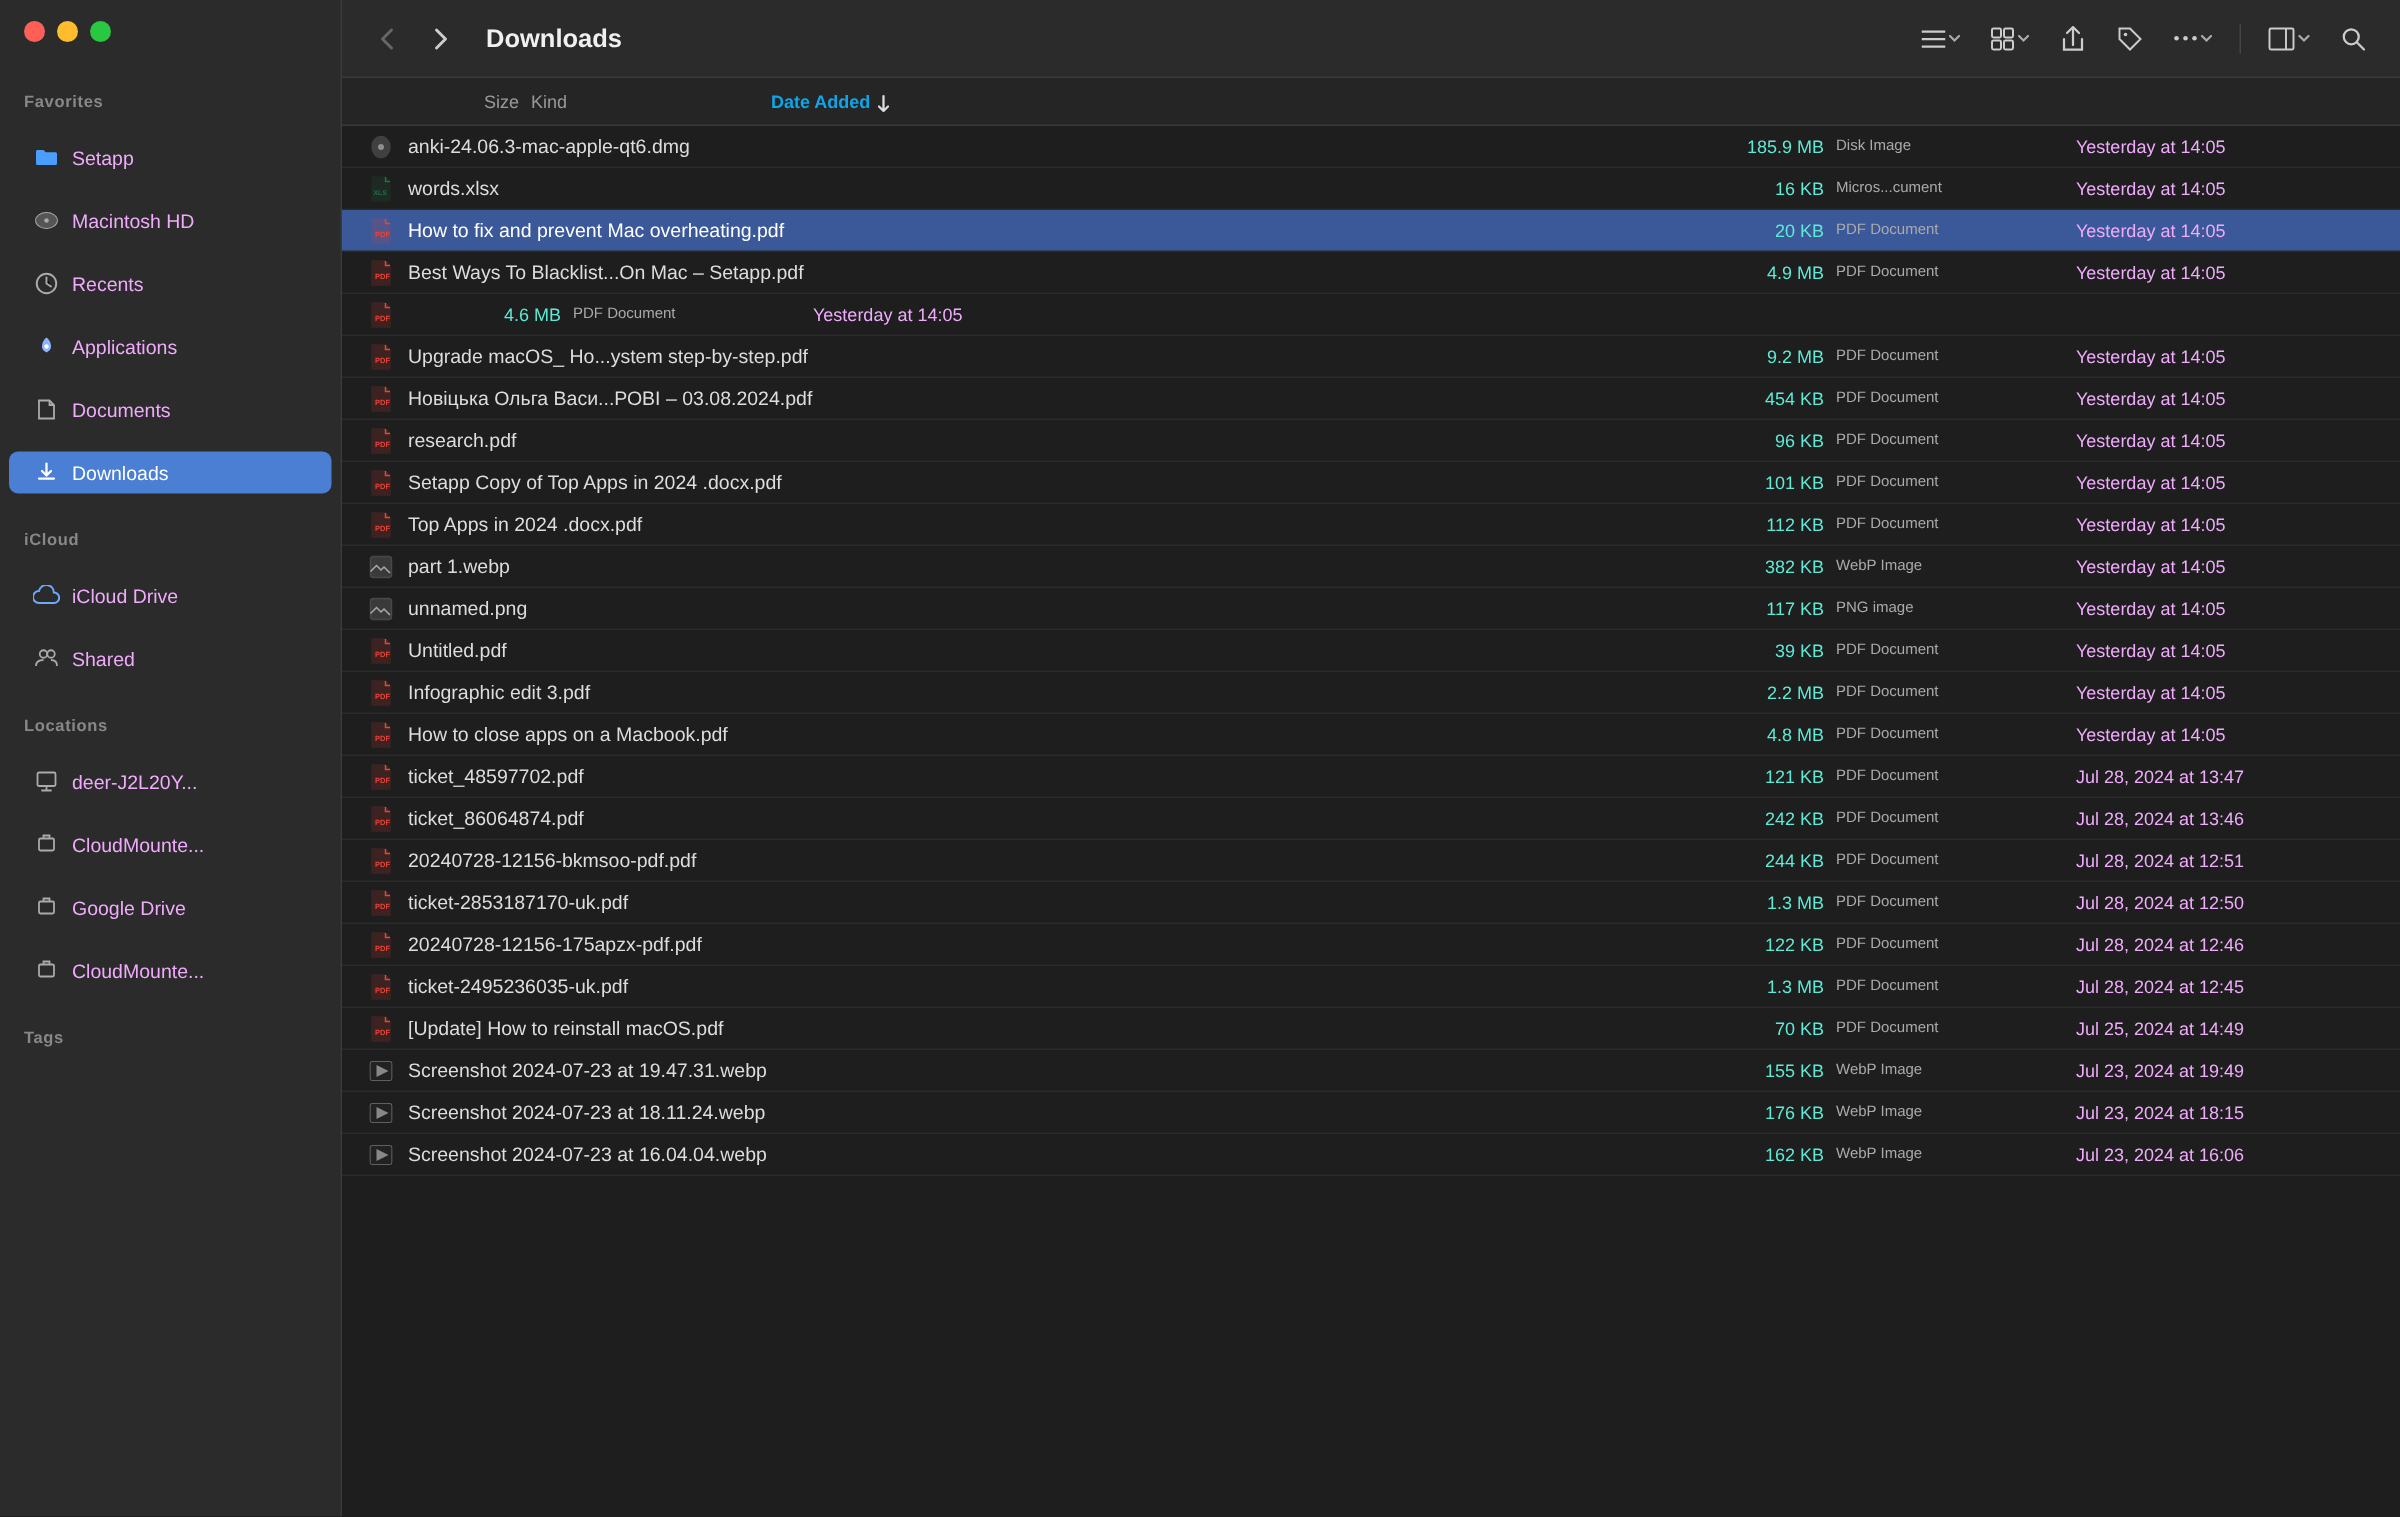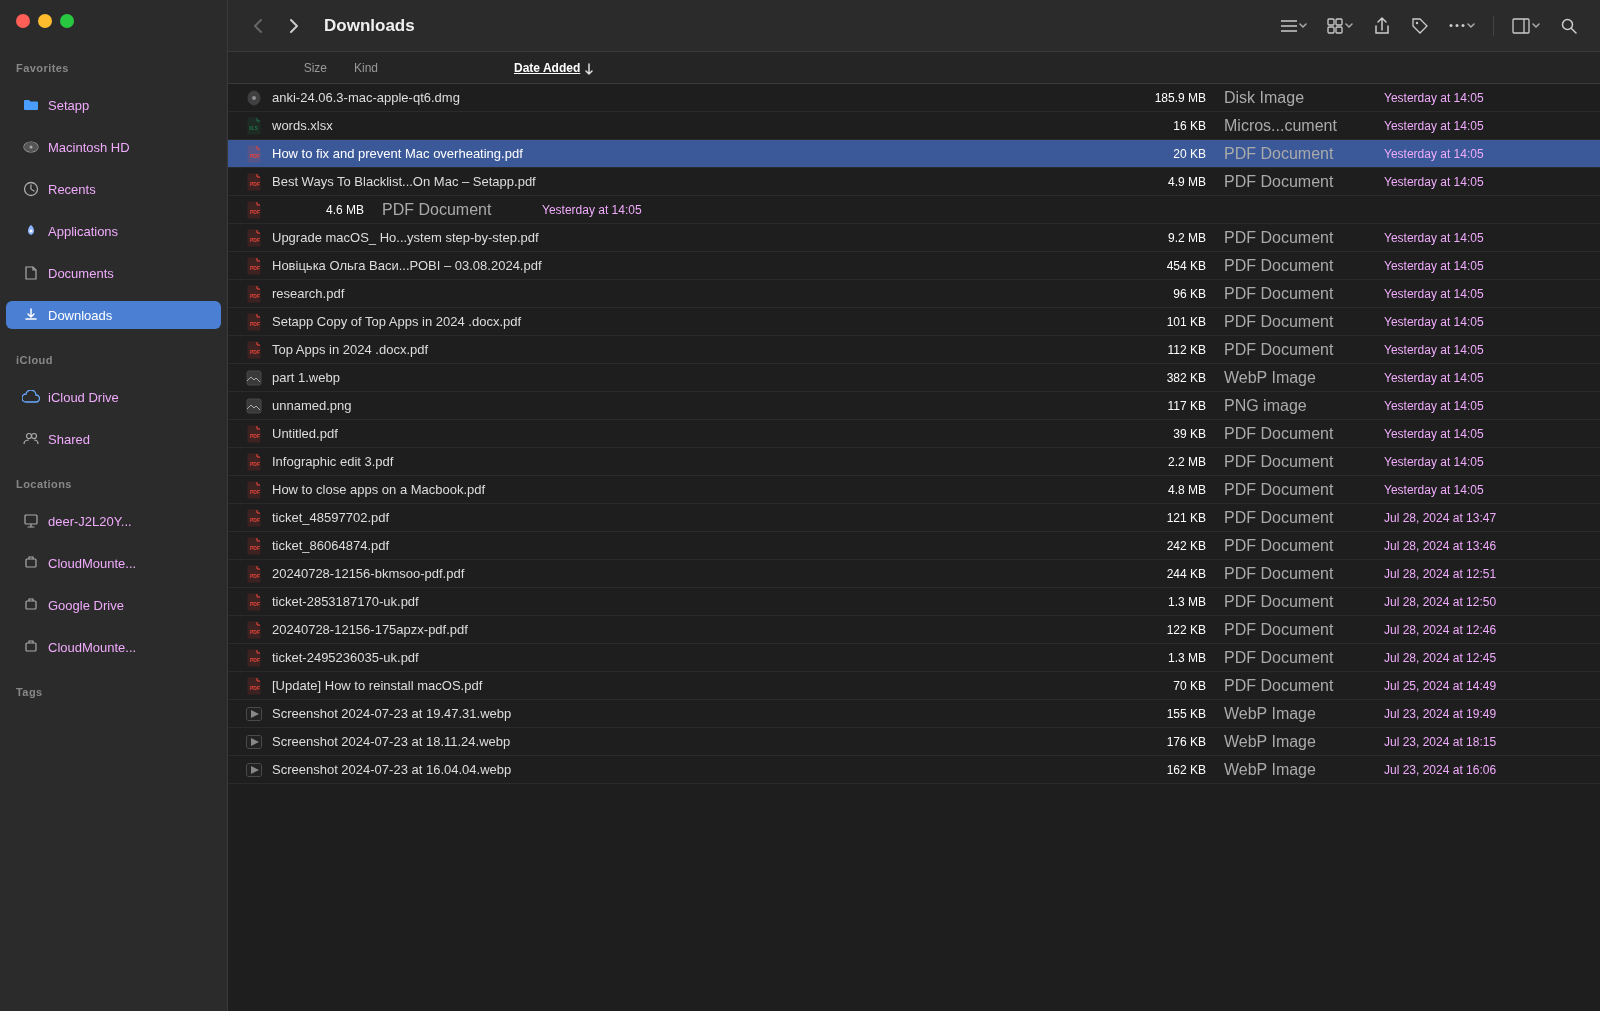--- a/index.html
+++ b/index.html
@@ -164,33 +164,32 @@
       color: #999;
     }
 
     .col-name {
       flex: 1;
       padding-left: 30px;
     }
     .col-size {
       width: 110px;
       text-align: right;
-      padding-right: 27px;
+      padding-right: 8px;
     }
     .col-kind {
       width: 160px;
     }
     .col-date {
       width: 200px;
       display: flex;
       align-items: flex-end;
       gap: 4px;
       font-weight: 600;
-      color: #ffffff;
-      text-decoration: underline;
+      color: #0ea5e9;
     }
 
     
     .file-list {
       flex: 1;
       overflow-y: auto;
       background: #1e1e1e;
     }
 
     .file-row {
@@ -218,29 +217,29 @@
     .file-name {
       flex: 1;
       white-space: nowrap;
       overflow: hidden;
       text-overflow: ellipsis;
     }
 
     .file-size {
       width: 110px;
       text-align: right;
-      padding-right: 18px;
-      color: #ffffff;
+      padding-right: 8px;
+      color: #5eead4;
       font-size: 12px;
     }
 
     .file-kind {
       width: 160px;
       color: #aaa;
-      font-size: 16px;
+      font-size: 10px;
     }
 
     .file-date {
       width: 200px;
       color: #f0abfc;
       font-size: 12px;
     }
 
     
     .file-list::-webkit-scrollbar { width: 8px; }

